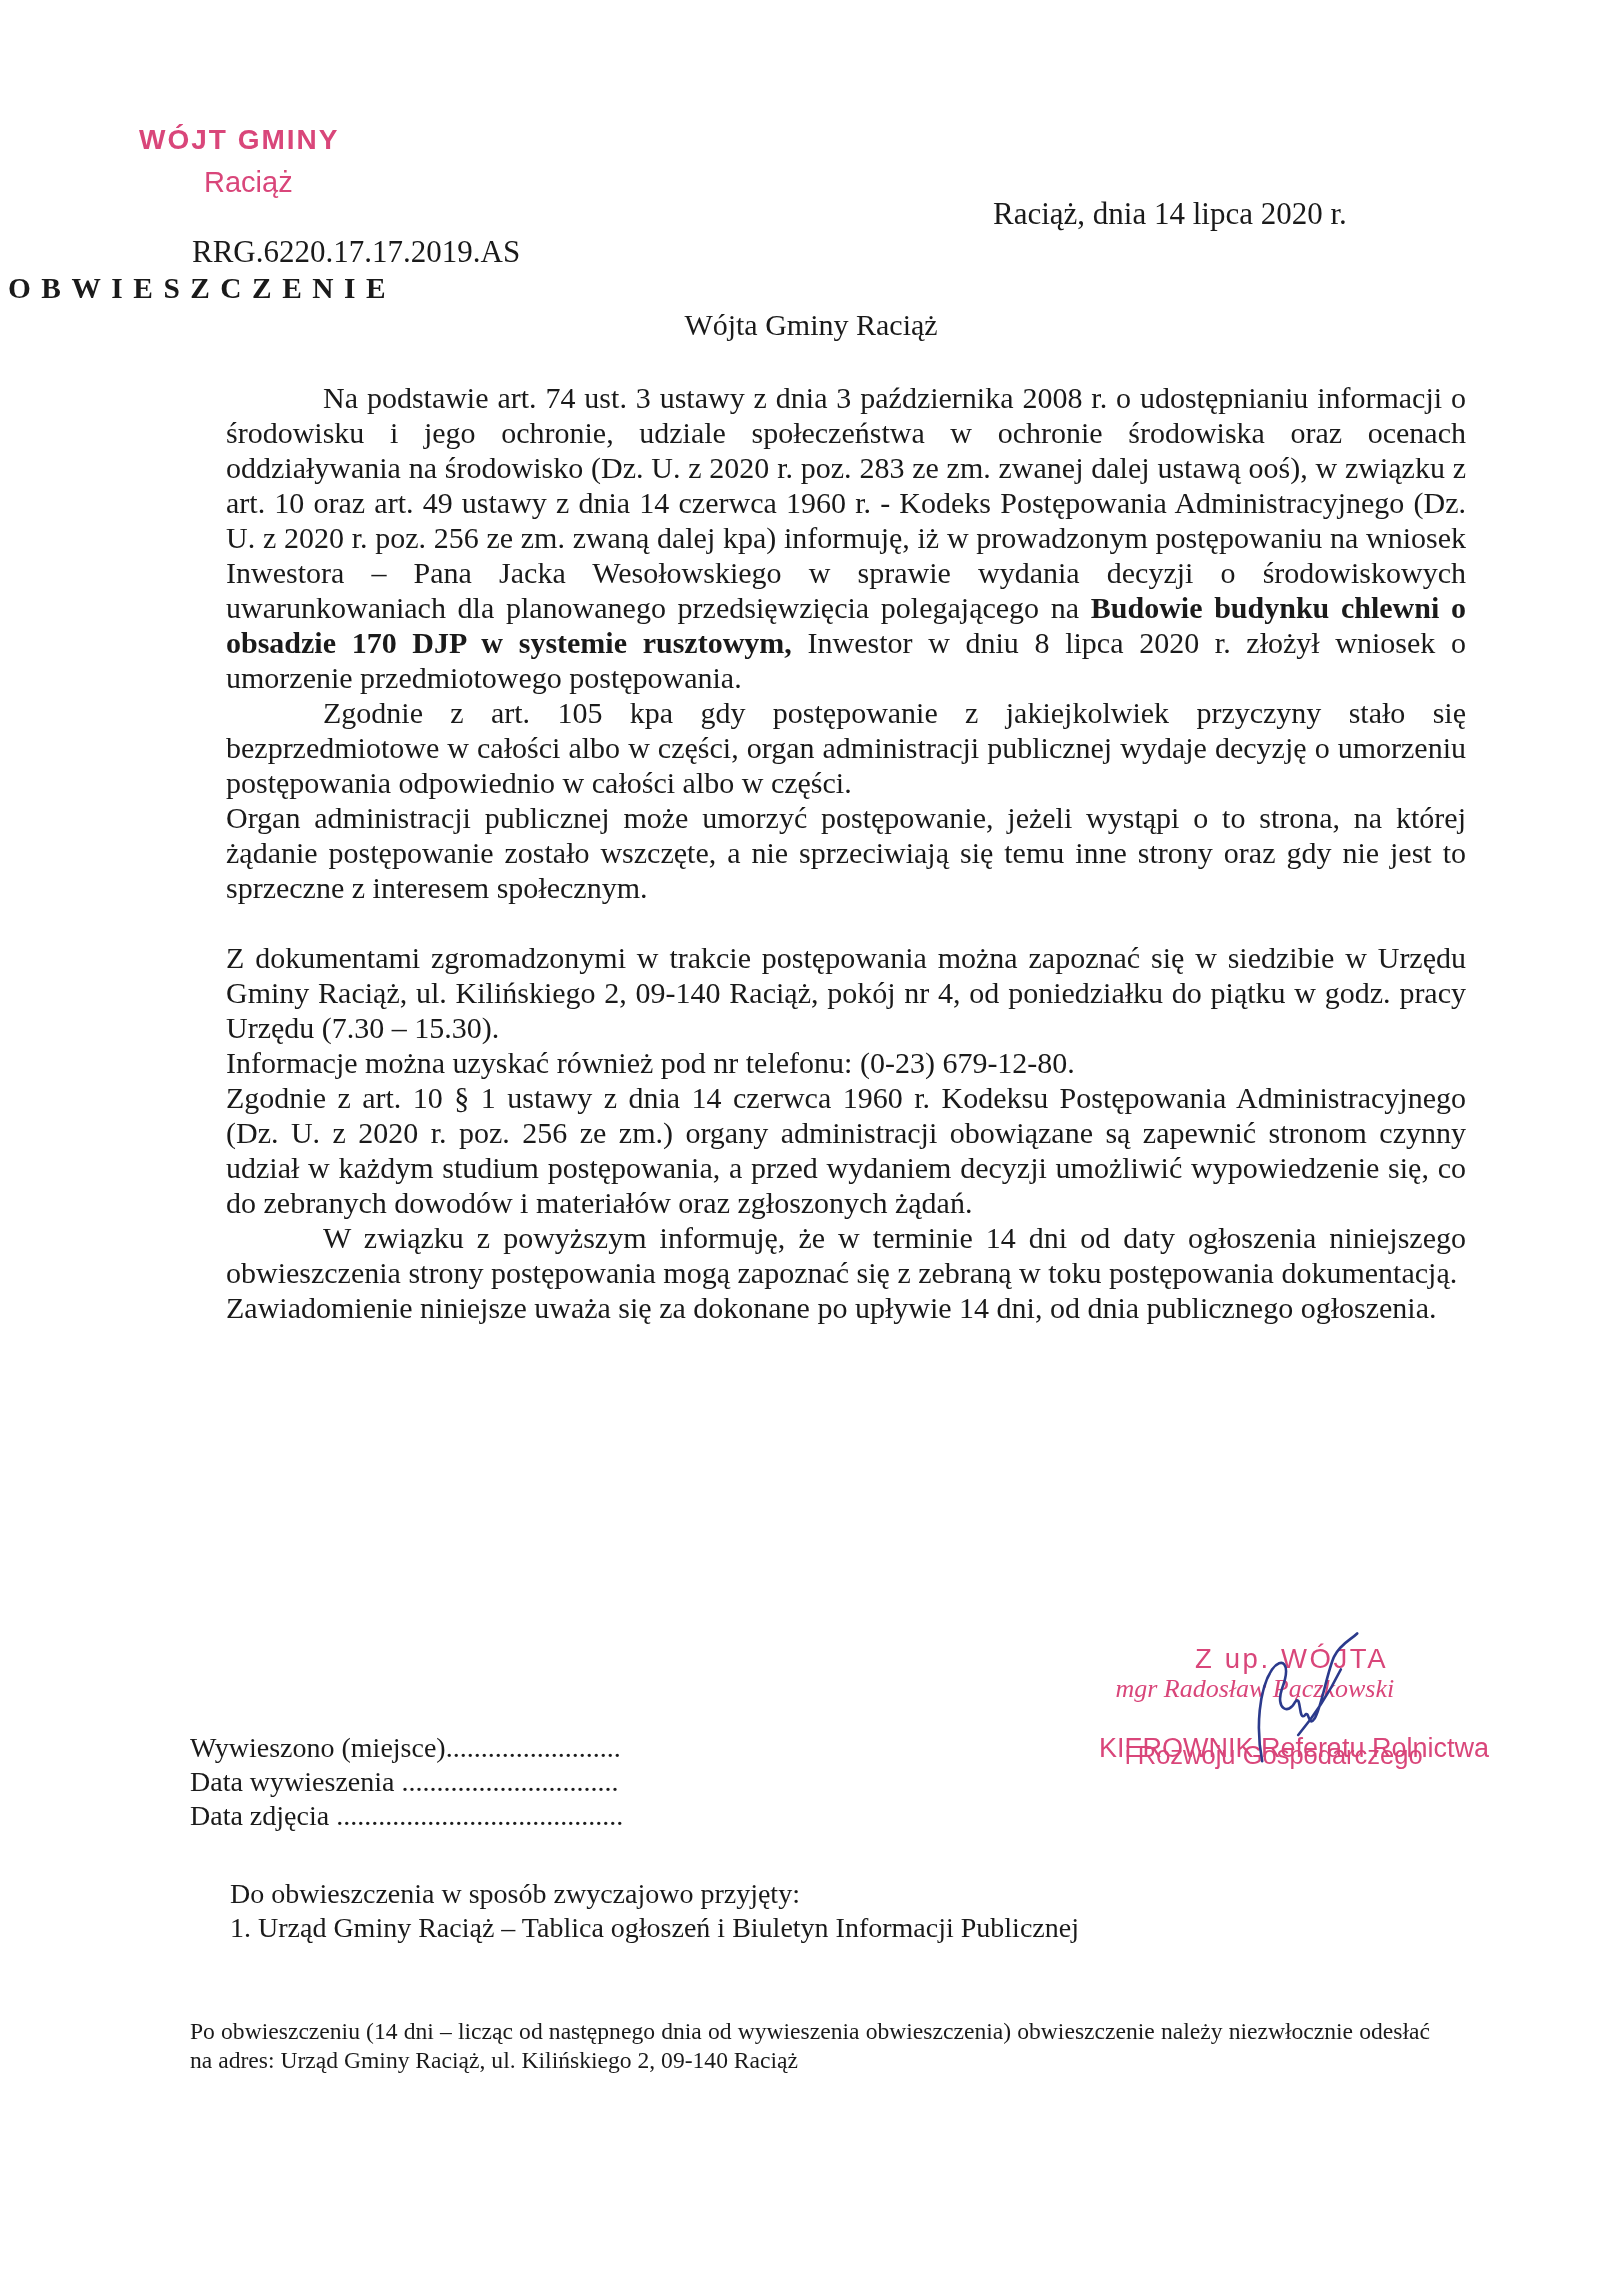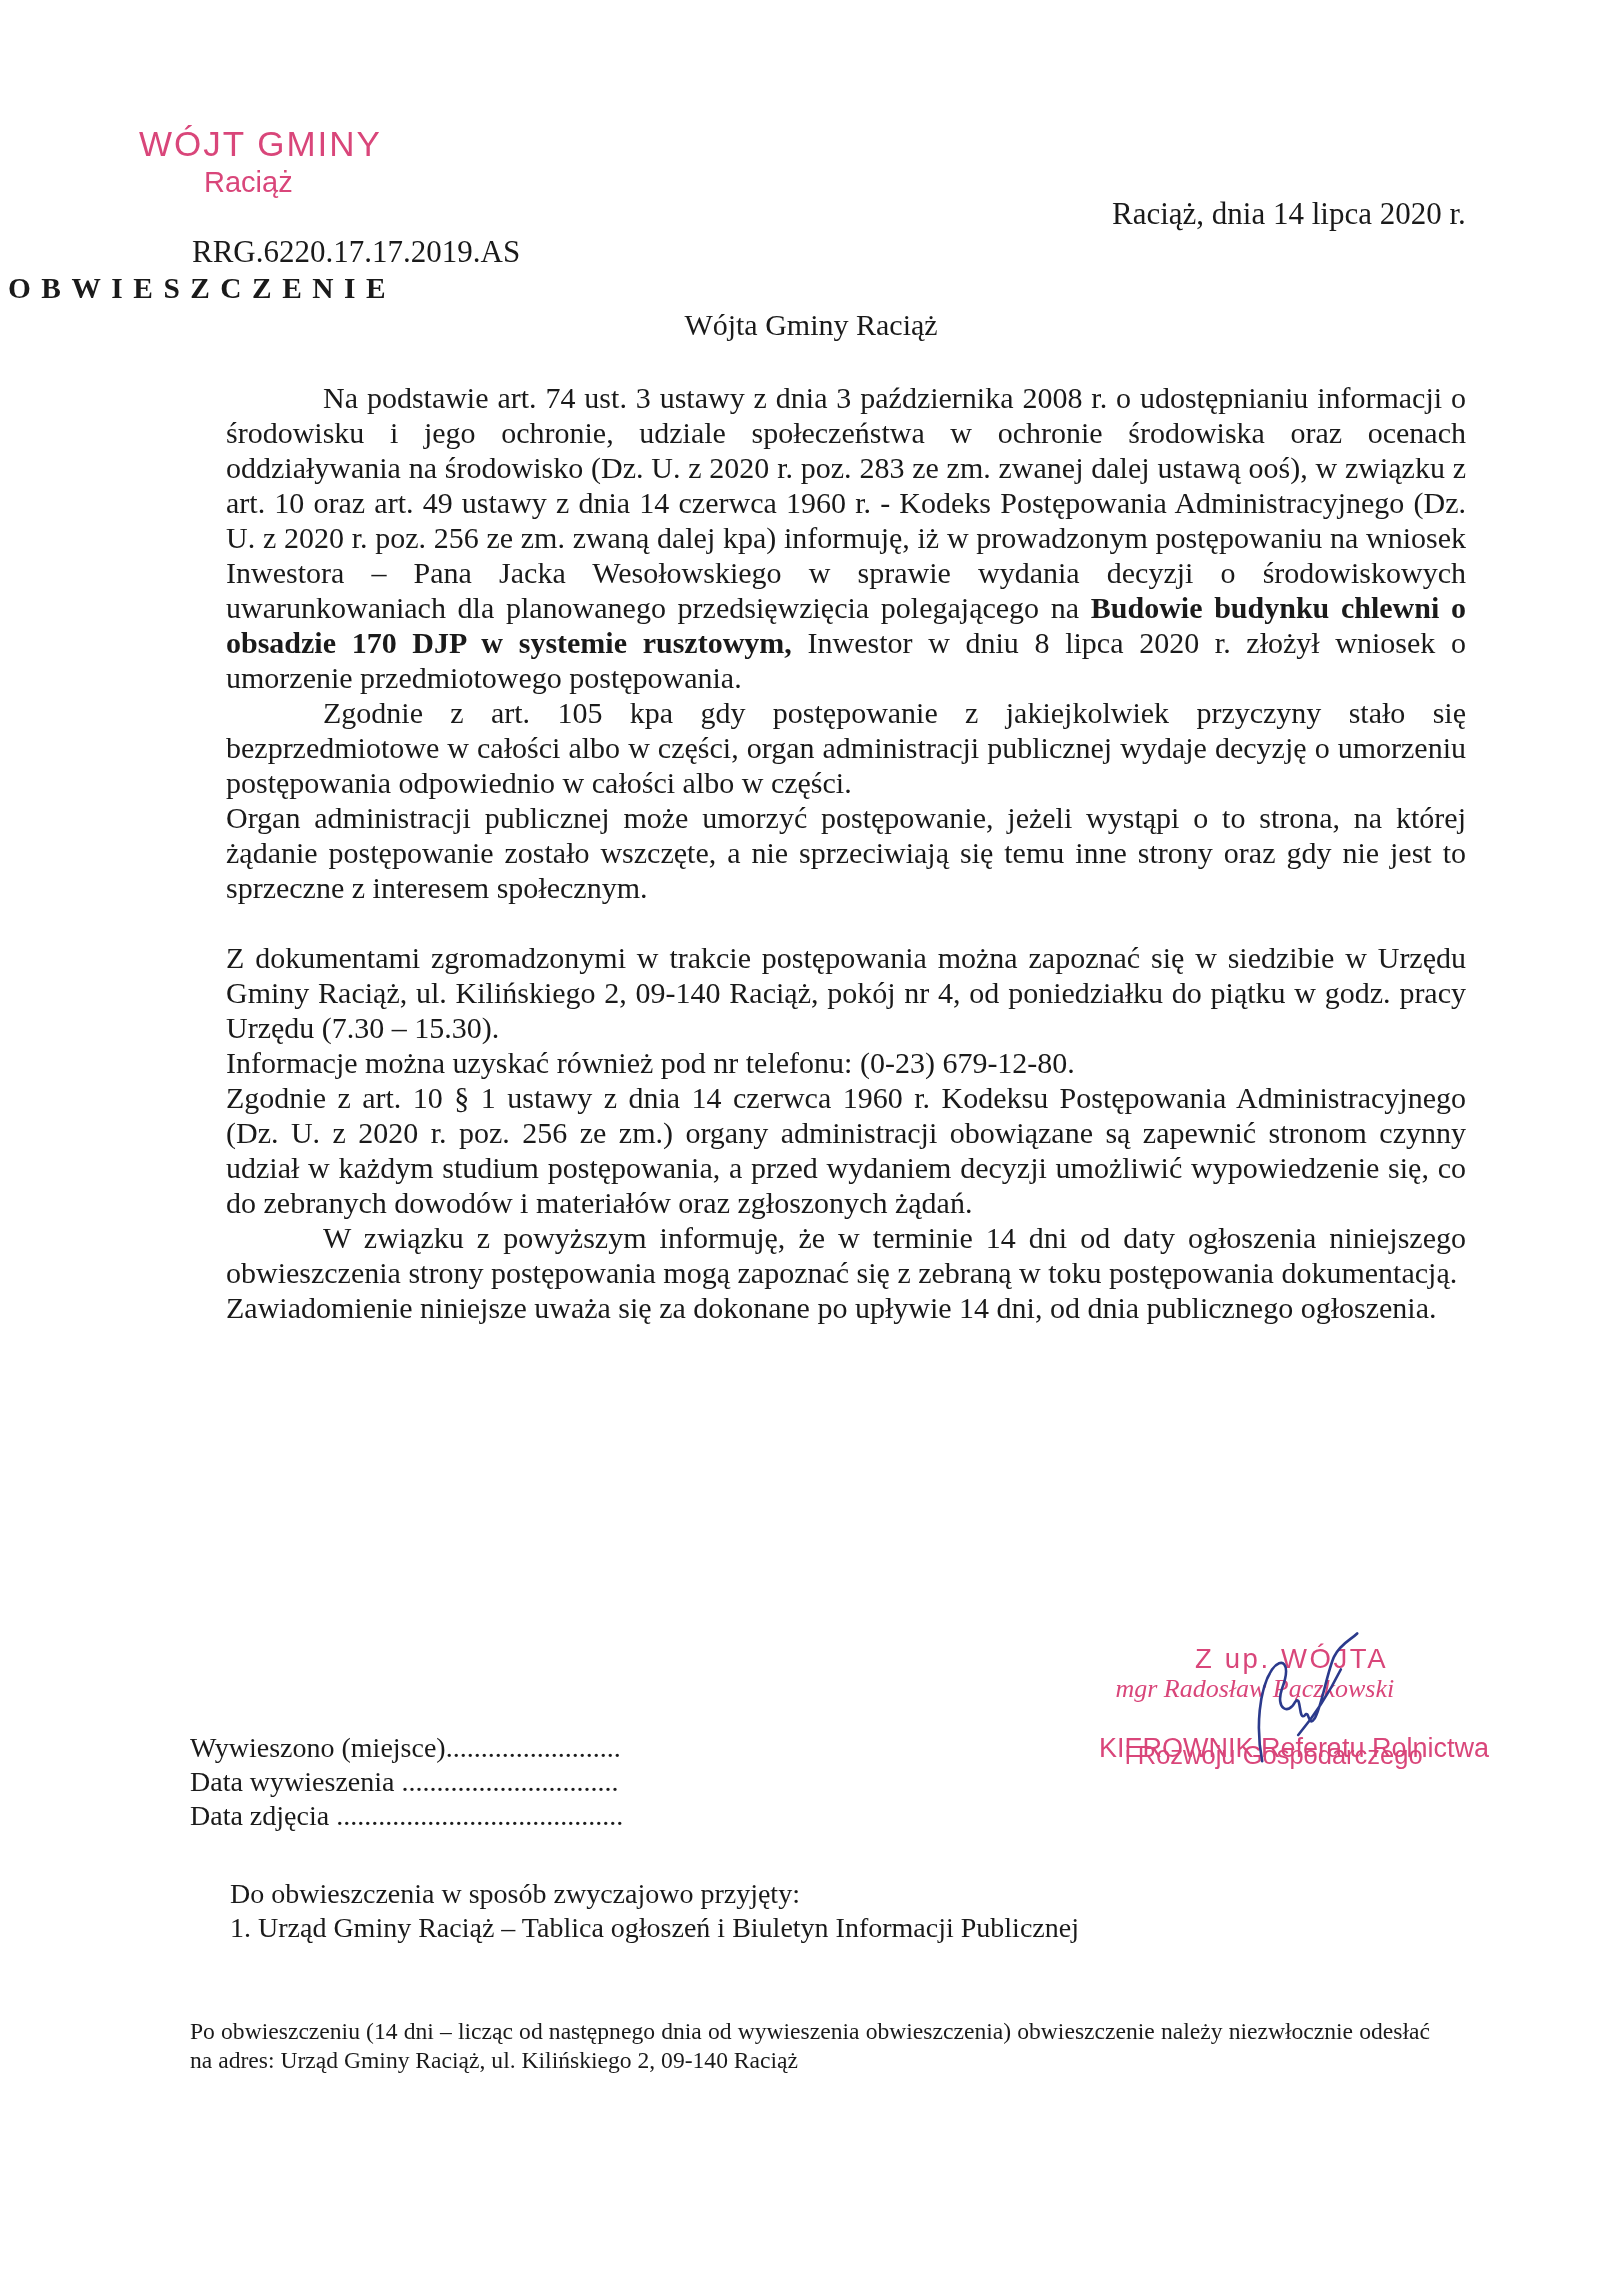--- a/index.html
+++ b/index.html
@@ -1,22 +1,22 @@
 <!DOCTYPE html>
 <html style="font-size:10.5px"><head>
 <meta charset="utf-8">
 <style>
   html, body { margin: 0; padding: 0; background: #ffffff; }
   body { width: 1622px; height: 2295px; position: relative; overflow: hidden; font-family: "Liberation Serif", serif; color: #1a1a1a; }
   .abs { position: absolute; }
   .stamp-red { color: #d9467a; font-family: "Liberation Sans", sans-serif; }
-  .stamp-header-1 { left: 139px; top: 124px; font-size: 35px; letter-spacing: 2px; }
+  .stamp-header-1 { left: 139px; top: 124px; font-size: 28px; letter-spacing: 2px; font-weight: bold; }
   .stamp-header-2 { left: 204px; top: 166px; font-size: 29px; }
   .ref-number { left: 192px; top: 234px; font-size: 31px; }
-  .place-date { left: 1112px; top: 196px; font-size: 31px; }
+  .place-date { left: 993px; top: 196px; font-size: 31px; }
   .title { left: 8px; width: 1622px; top: 272px; text-align: left; font-size: 29.4px; font-weight: bold; letter-spacing: 10.5px; }
   .subtitle { left: 0; width: 1622px; top: 308px; text-align: center; font-size: 30px; }
   .body-text { left: 190px; width: 1240px; top: 380px; font-size: 30px; line-height: 35px; text-align: justify; margin-left: 36px; }
   .body-text p { margin: 0; }
   .indent { text-indent: 97px; }
   .gap { height: 35px; }
   .bold { font-weight: bold; }
   .posting { left: 190px; top: 1731px; font-size: 28px; line-height: 34px; }
   .posting .row { white-space: nowrap; }
   .distribution { left: 190px; top: 1877px; font-size: 28px; line-height: 34px; margin-left: 40px; }

